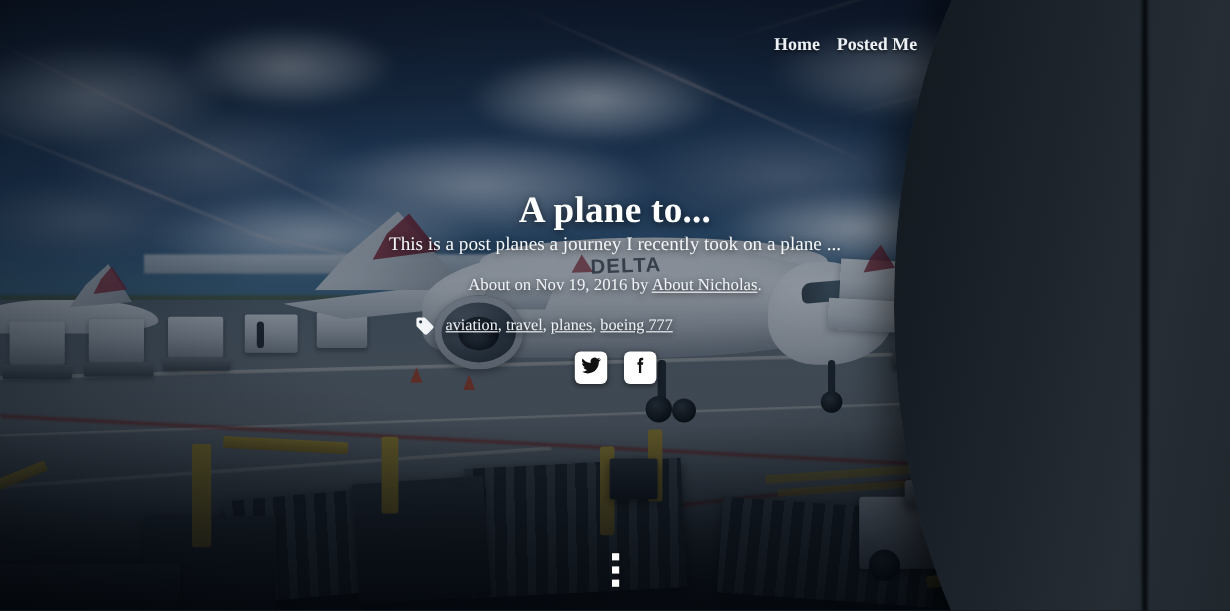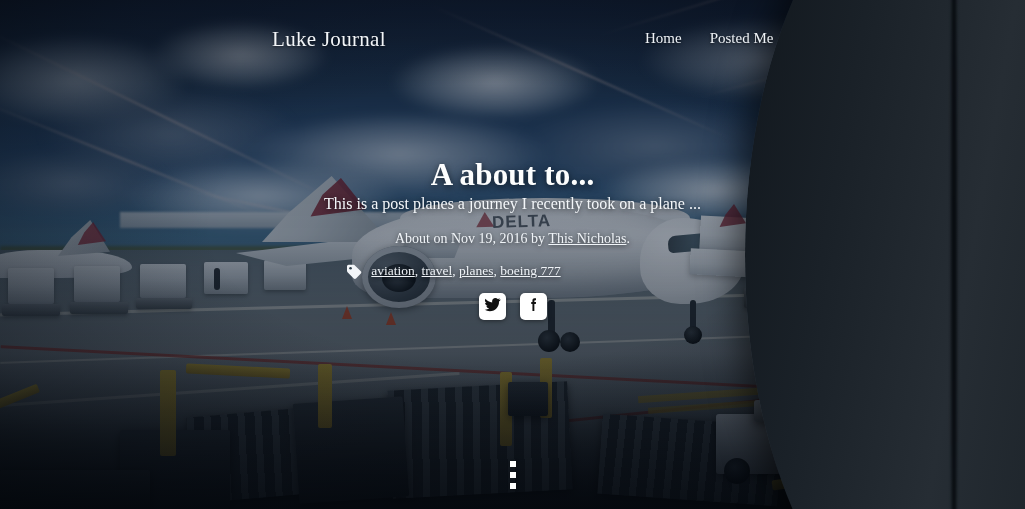--- a/index.html
+++ b/index.html
@@ -276,21 +276,21 @@
   .site-header {
     position: absolute; left: 0; top: 0; width: 1025px; height: 78px;
     z-index: 40;
   }
   .site-title {
     position: absolute; left: 272px; top: 27px;
     font-size: 21px; color: #f2f5f8; letter-spacing: .3px;
     text-shadow: 0 1px 3px rgba(0,0,0,.55);
     cursor: pointer; white-space: nowrap;
   }
-  .nav { position: absolute; left: 645px; top: 30px; display: flex; gap: 28px; }
+  .nav { position: absolute; left: 645px; top: 30px; display: flex; gap: 14px; font-weight: bold; }
   .nav a {
     font-size: 15px; color: #eef2f6; text-decoration: none;
     text-shadow: 0 1px 3px rgba(0,0,0,.6); white-space: nowrap;
   }
 
   .post { position: absolute; left: 0; top: 0; width: 1025px; z-index: 40; }
   .post-title {
     position: absolute; left: 0; top: 136px; width: 1025px; text-align: center;
     font-size: 31px; color: #fdfefe; letter-spacing: .2px;
     text-shadow: 0 2px 7px rgba(0,0,0,.6);
@@ -457,34 +457,33 @@
     <div class="grade"></div>
     <div class="grade2"></div>
 
     <div class="frame-inner-shadow"></div>
     <div class="frame-edge"></div>
     <div class="frame-outer"></div>
     <div class="frame-seam"></div>
   </div>
 
   <div class="site-header">
-    <div class="site-title">Luke Journal</div>
     <nav class="nav">
       <a href="#">Home</a>
       <a href="#">Posted Me</a>
     </nav>
   </div>
 
   <div class="post">
 
-    <h1 class="post-title">A about to...</h1>
+    <h1 class="post-title">A plane to...</h1>
 
     <div class="post-sub">This is a post planes a journey I recently took on a plane ...</div>
 
-    <div class="post-meta"><span>About on </span><span>Nov 19, 2016</span><span> by </span><a href="#">This Nicholas</a><span>.</span></div>
+    <div class="post-meta"><span>About on </span><span>Nov 19, 2016</span><span> by </span><a href="#">About Nicholas</a><span>.</span></div>
 
     <div class="tags">
       <span class="tag-icon">
         <svg viewBox="0 0 24 22" width="17" height="15" aria-hidden="true">
           <path d="M1 3.4C1 2.1 2.1 1 3.4 1h7.1c.6 0 1.2.25 1.7.7l9.1 9.1c.9.9.9 2.4 0 3.3l-7.1 7.1c-.9.9-2.4.9-3.3 0L1.8 12.1c-.5-.5-.8-1.1-.8-1.7V3.4z" fill="#f2f5f8"></path>
           <circle cx="6.2" cy="6.2" r="1.9" fill="#2b3a46"></circle>
           <path d="M13.2 1h5.3c1.3 0 2.4 1.1 2.4 2.4v5.2L13.2 1z" fill="#f2f5f8" opacity="0"></path>
         </svg>
       </span>
       <span><a href="#">aviation</a><span>, </span><a href="#">travel</a><span>, </span><a href="#">planes</a><span>, </span><a href="#">boeing 777</a></span>

